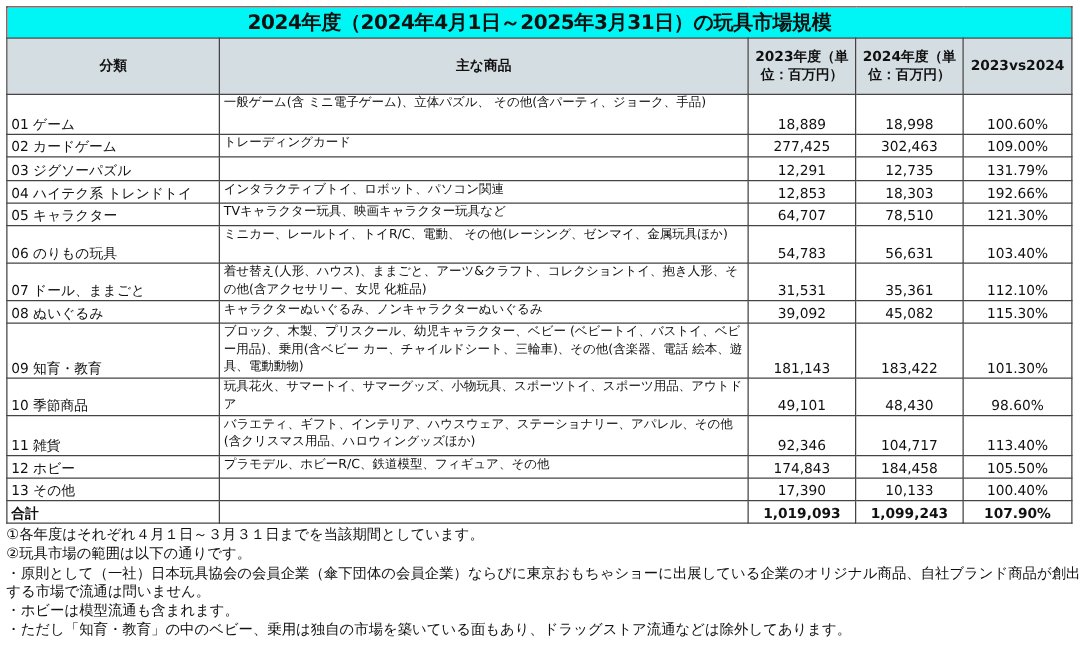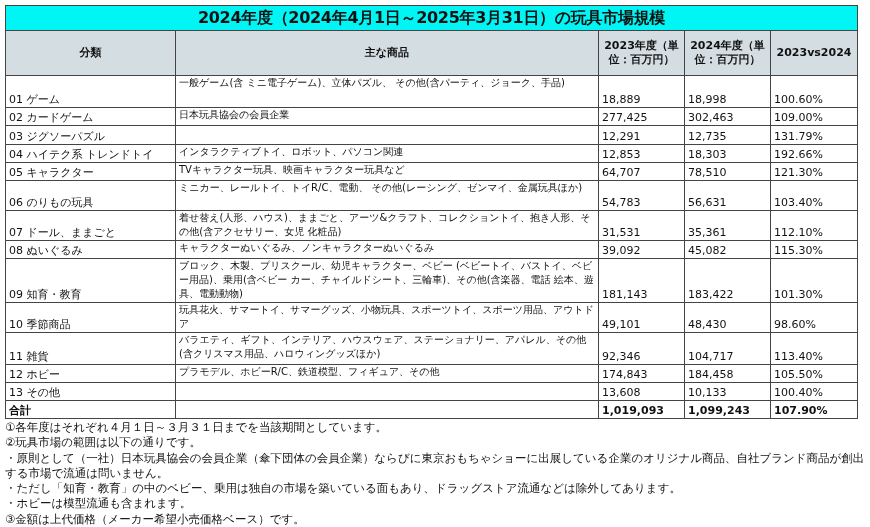--- a/index.html
+++ b/index.html
@@ -34,21 +34,21 @@
     background: #d4dde2;
     height: 44px;
     font-size: 11px;
     font-weight: bold;
     text-align: center;
     vertical-align: middle;
     line-height: 13px;
   }
   td.cat { vertical-align: bottom; padding-bottom: 1px; white-space: nowrap; }
   td.items { vertical-align: top; padding-top: 1px; font-size: 10px; }
-  td.num { text-align: left; vertical-align: bottom; padding-bottom: 1px; padding-right: 3px; white-space: nowrap; }
+  td.num { text-align: center; vertical-align: bottom; padding-bottom: 1px; padding-right: 3px; white-space: nowrap; }
   tr.total td { font-weight: bold; }
   .notes {
     position: absolute; left: 5px; top: 420px;
     font-size: 11.5px; line-height: 15.3px;
     width: 860px;
   }
   .notes div { white-space: nowrap; }
   .notes div.wrap { white-space: normal; }
 </style>
 </head>
@@ -77,21 +77,21 @@
   <tbody>
     <tr style="height:32px">
       <td class="cat">01 ゲーム</td>
       <td class="items">一般ゲーム(含 ミニ電子ゲーム)、立体パズル、 その他(含パーティ、ジョーク、手品)</td>
       <td class="num">18,889</td>
       <td class="num">18,998</td>
       <td class="num">100.60%</td>
     </tr>
     <tr style="height:18px">
       <td class="cat">02 カードゲーム</td>
-      <td class="items">日本玩具協会の会員企業</td>
+      <td class="items">トレーディングカード</td>
       <td class="num">277,425</td>
       <td class="num">302,463</td>
       <td class="num">109.00%</td>
     </tr>
     <tr style="height:19px">
       <td class="cat">03 ジグソーパズル</td>
       <td class="items"></td>
       <td class="num">12,291</td>
       <td class="num">12,735</td>
       <td class="num">131.79%</td>
@@ -155,34 +155,33 @@
     <tr style="height:18px">
       <td class="cat">12 ホビー</td>
       <td class="items">プラモデル、ホビーR/C、鉄道模型、フィギュア、その他</td>
       <td class="num">174,843</td>
       <td class="num">184,458</td>
       <td class="num">105.50%</td>
     </tr>
     <tr style="height:18px">
       <td class="cat">13 その他</td>
       <td class="items"></td>
-      <td class="num">13,608</td>
+      <td class="num">17,390</td>
       <td class="num">10,133</td>
       <td class="num">100.40%</td>
     </tr>
     <tr class="total" style="height:18px">
       <td class="cat">合計</td>
       <td class="items"></td>
       <td class="num">1,019,093</td>
       <td class="num">1,099,243</td>
       <td class="num">107.90%</td>
     </tr>
   </tbody>
 </table>
 
 <div class="notes">
   <div>①各年度はそれぞれ４月１日～３月３１日までを当該期間としています。</div>
   <div>②玩具市場の範囲は以下の通りです。</div>
   <div class="wrap">・原則として（一社）日本玩具協会の会員企業（傘下団体の会員企業）ならびに東京おもちゃショーに出展している企業のオリジナル商品、自社ブランド商品が創出する市場で流通は問いません。</div>
+  <div>・ホビーは模型流通も含まれます。</div>
   <div>・ただし「知育・教育」の中のベビー、乗用は独自の市場を築いている面もあり、ドラッグストア流通などは除外してあります。</div>
-  <div>・ホビーは模型流通も含まれます。</div>
-  <div>③金額は上代価格（メーカー希望小売価格ベース）です。</div>
 </div>
 
 </body></html>

